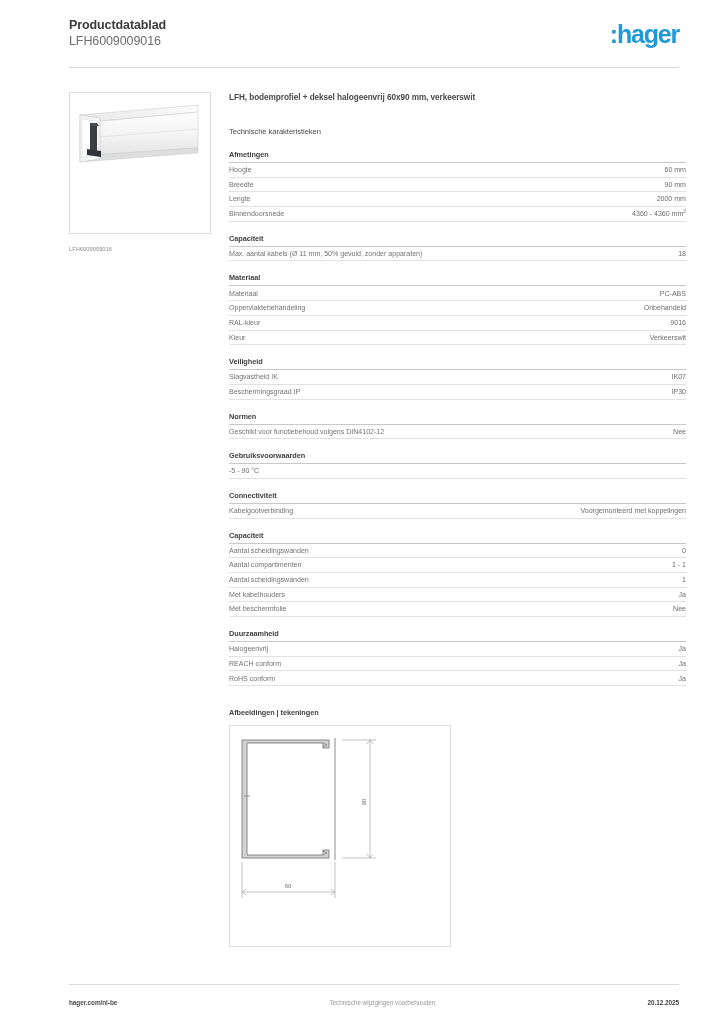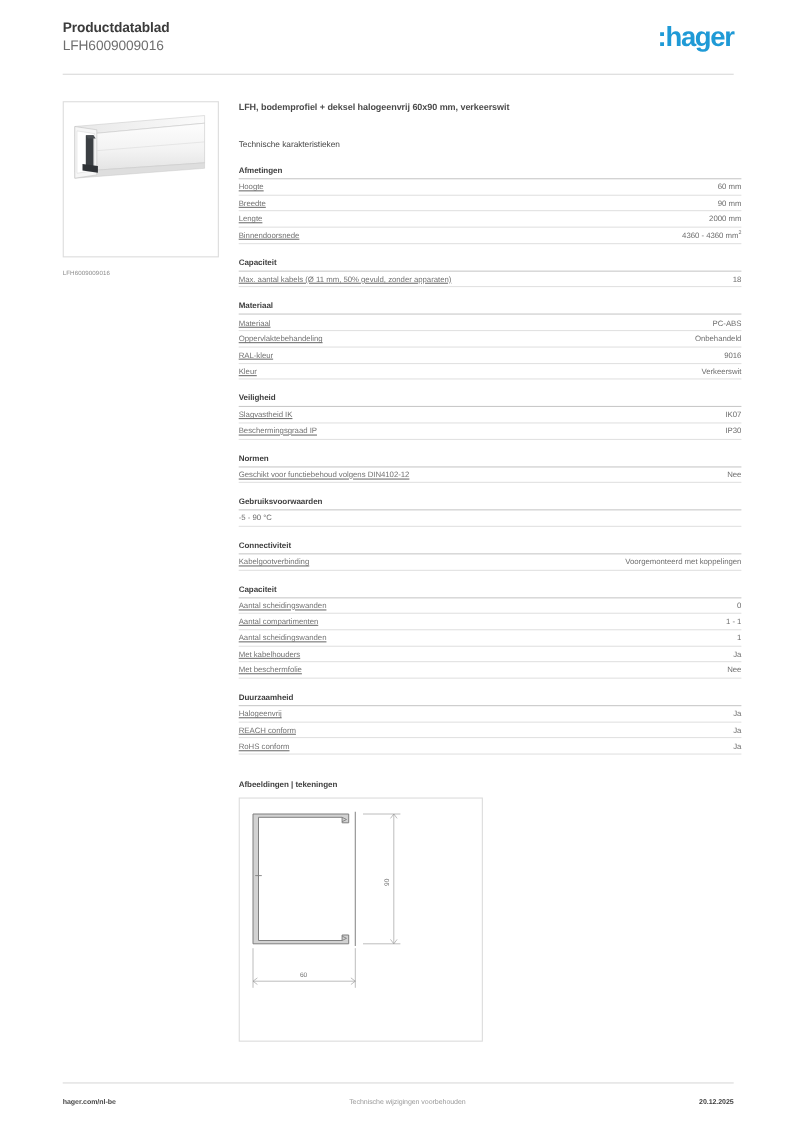--- a/index.html
+++ b/index.html
@@ -14,20 +14,21 @@
     font-family: "Liberation Sans", sans-serif;
     color: #666666;
     -webkit-font-smoothing: antialiased;
   }
   .page {
     position: absolute;
     inset: 0;
     width: 624px;
     height: 1024px;
     box-sizing: border-box;
+    margin-left: 12px;
   }
 
   
   .header {
     position: absolute;
     left: 57px;
     top: 18px;
     width: 610px;
     height: 46px;
   }
@@ -123,21 +124,20 @@
     border-bottom: 1px solid #e2e2e2;
     padding: 3.1px 0 2.6px 0;
     font-size: 7.1px;
     line-height: 8px;
   }
   .spec-label {
     color: #737373;
     letter-spacing: -0.03px;
     flex: 1 1 auto;
     padding-right: 10px;
-    text-decoration: underline;
   }
   .spec-value {
     color: #6e6e6e;
     text-align: right;
     white-space: nowrap;
     letter-spacing: -0.03px;
     flex: 0 0 auto;
   }
 
   

